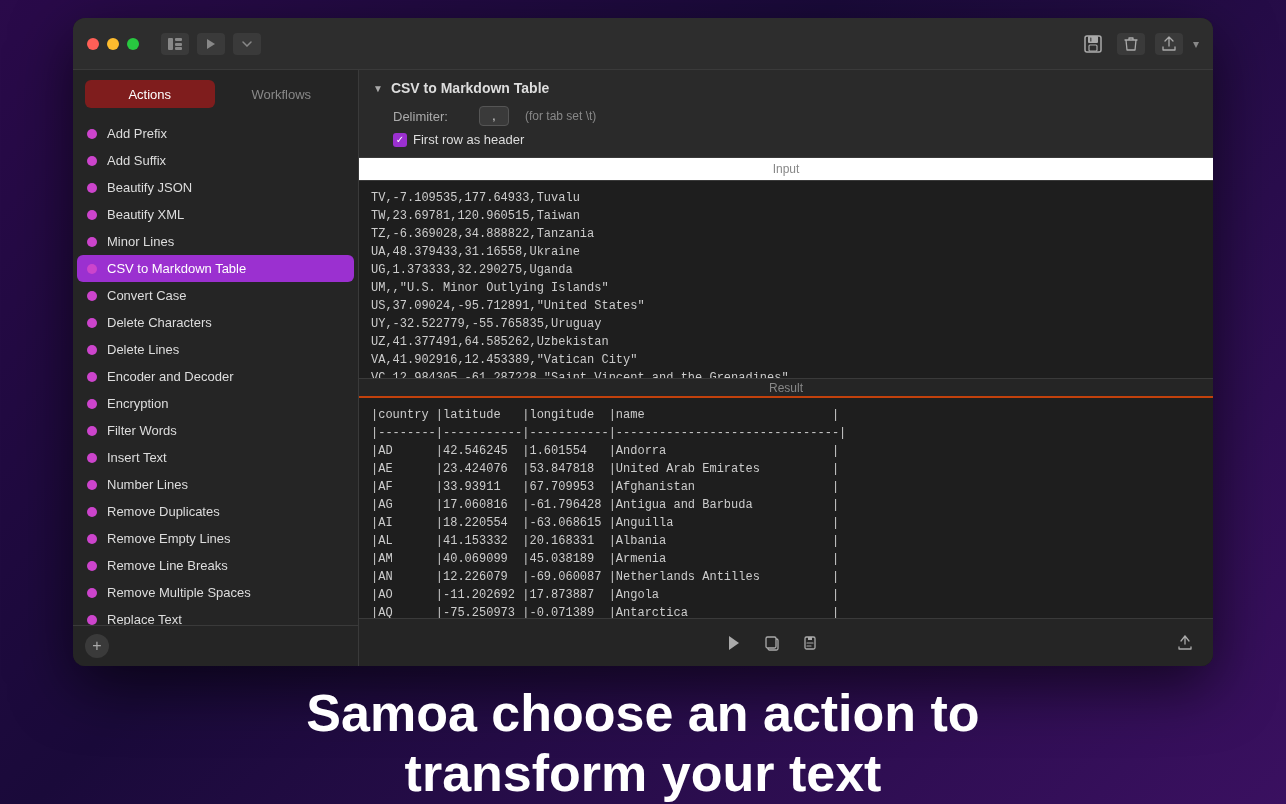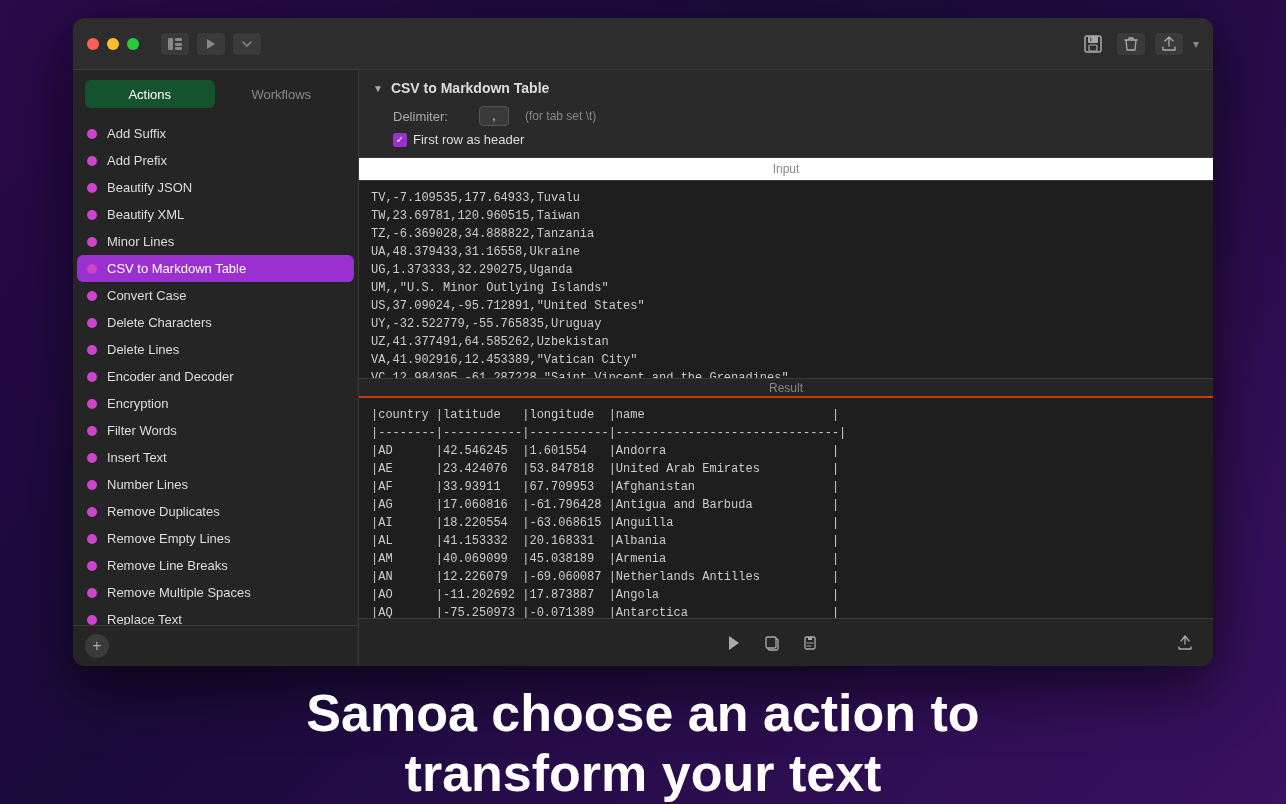--- a/index.html
+++ b/index.html
@@ -112,21 +112,21 @@
       height: 28px;
       border-radius: 6px;
       display: flex;
       align-items: center;
       justify-content: center;
       font-size: 13px;
       font-weight: 500;
       cursor: pointer;
     }
     .sidebar-tab.active {
-      background: #14532d;
+      background: #7f1d1d;
       color: #fff;
     }
     .sidebar-tab.inactive {
       background: transparent;
       color: #888;
     }
 
     .sidebar-list {
       flex: 1;
       overflow-y: auto;
@@ -398,25 +398,25 @@
   <div class="main-content">
 
     <div class="sidebar">
       <div class="sidebar-tabs">
         <div class="sidebar-tab active">Actions</div>
         <div class="sidebar-tab inactive">Workflows</div>
       </div>
       <div class="sidebar-list" id="sidebar-list">
       <div class="sidebar-item">
             <div class="sidebar-dot" style="background: rgb(204, 68, 204);"></div>
+            <span class="sidebar-item-label">Add Prefix</span>
+          </div>
+          <div class="sidebar-item">
+            <div class="sidebar-dot" style="background: rgb(204, 68, 204);"></div>
             <span class="sidebar-item-label">Add Suffix</span>
-          </div>
-          <div class="sidebar-item">
-            <div class="sidebar-dot" style="background: rgb(204, 68, 204);"></div>
-            <span class="sidebar-item-label">Add Prefix</span>
           </div>
           <div class="sidebar-item">
             <div class="sidebar-dot" style="background: rgb(204, 68, 204);"></div>
             <span class="sidebar-item-label">Beautify JSON</span>
           </div>
           <div class="sidebar-item">
             <div class="sidebar-dot" style="background: rgb(204, 68, 204);"></div>
             <span class="sidebar-item-label">Beautify XML</span>
           </div>
           <div class="sidebar-item">

